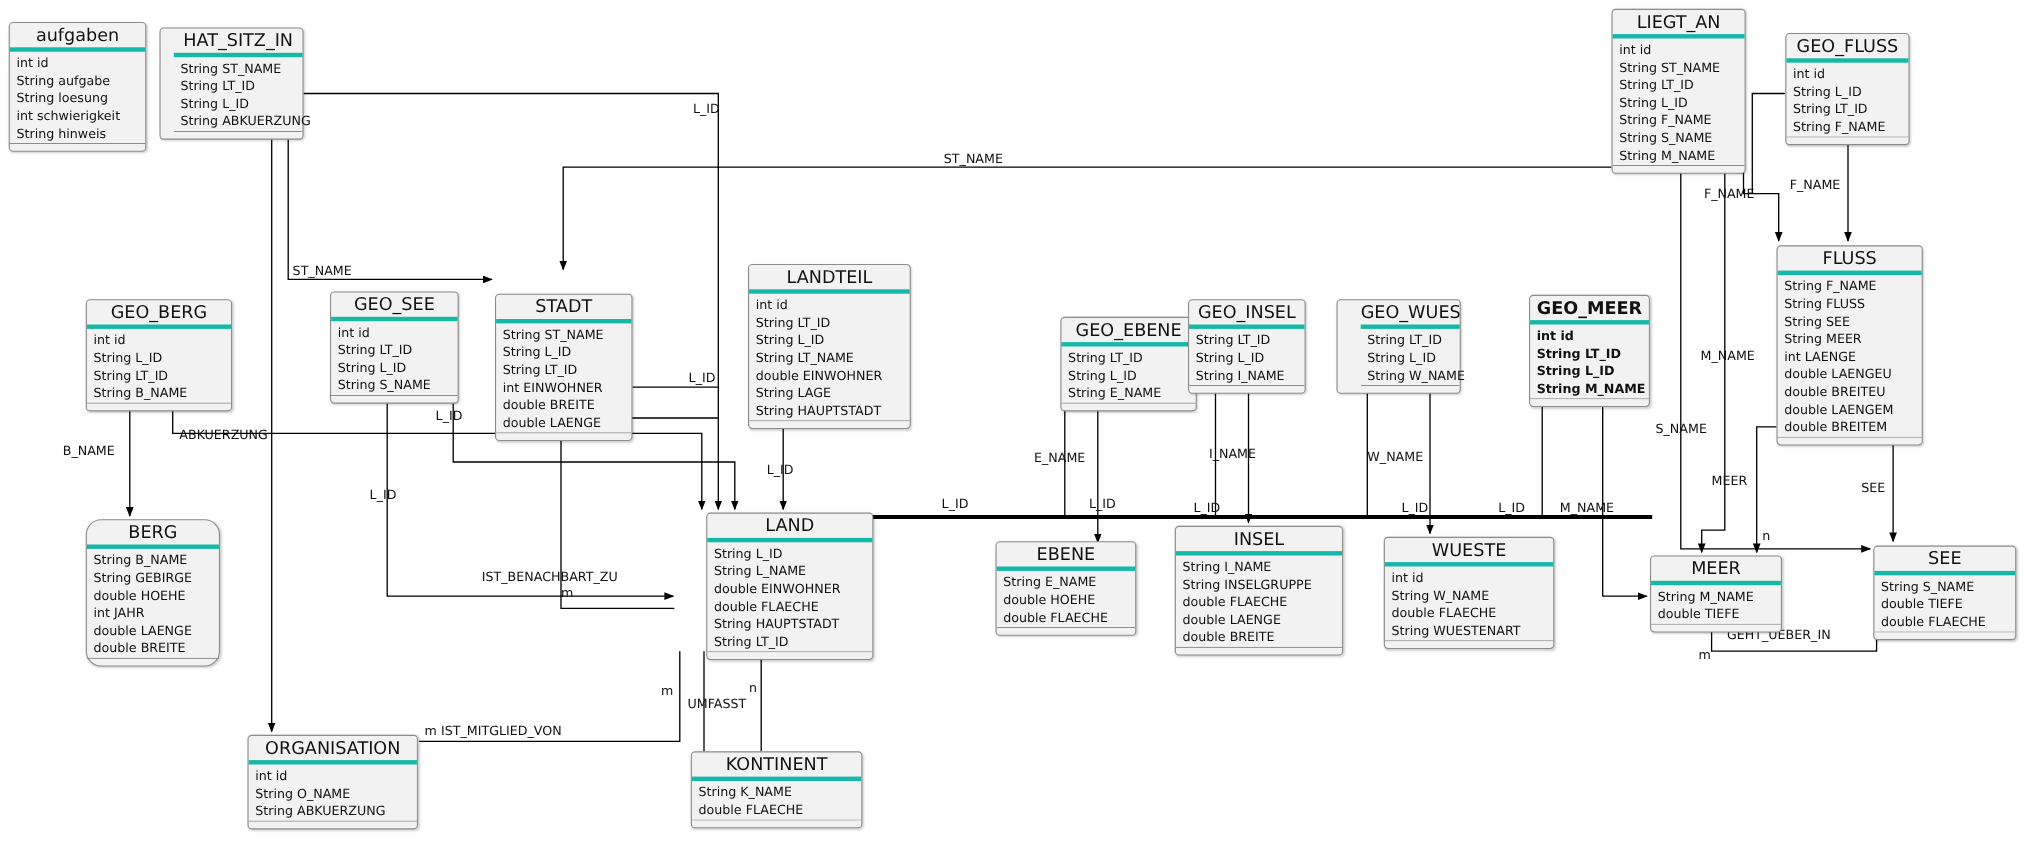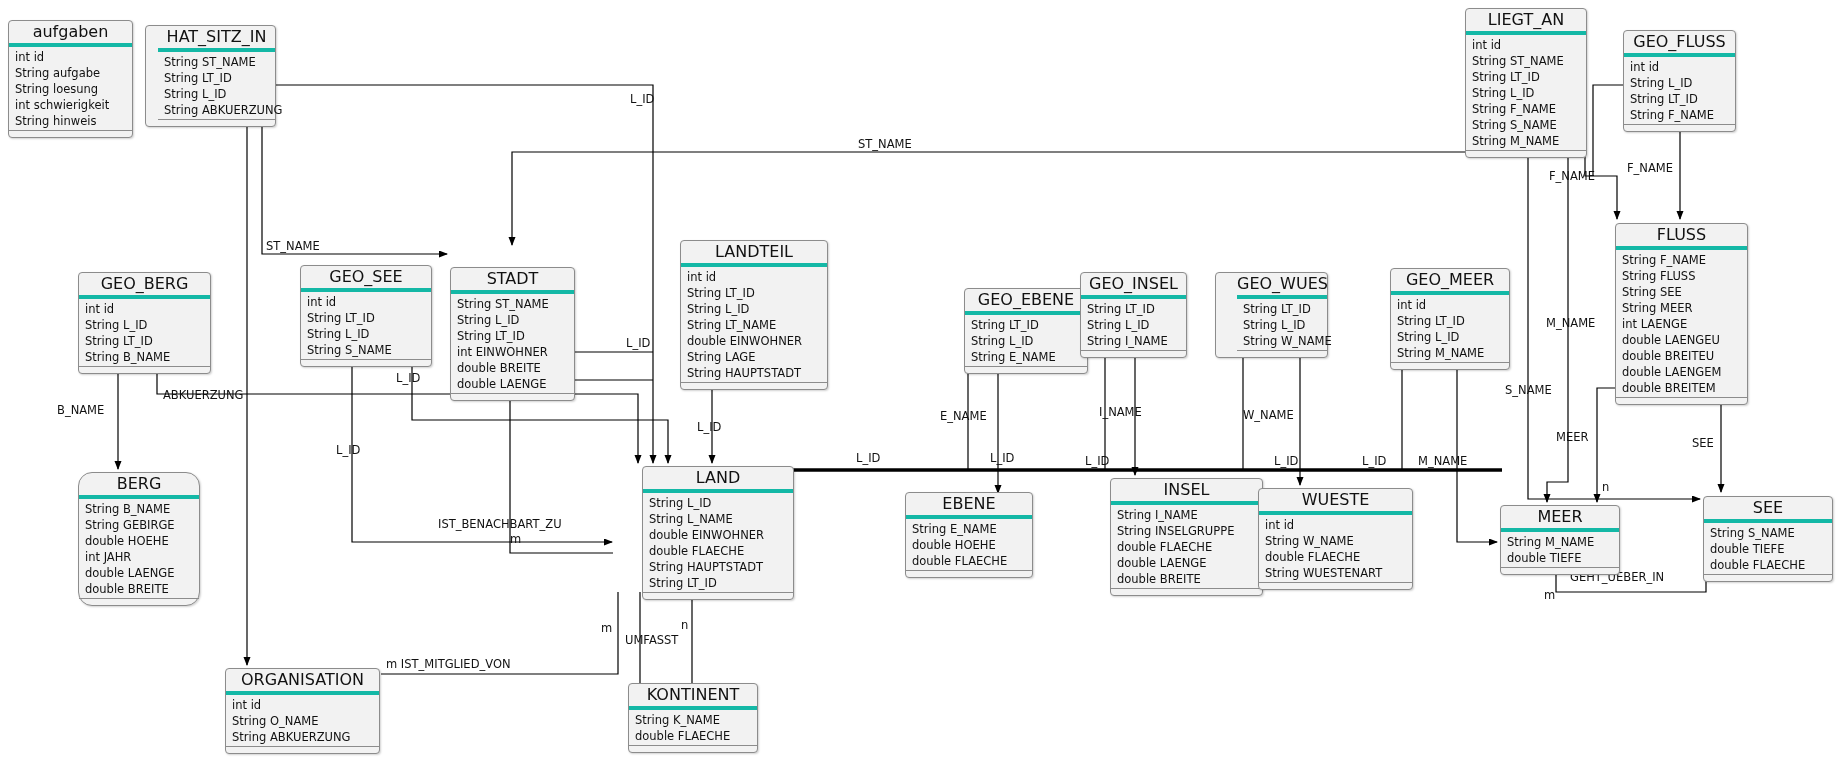--- a/index.html
+++ b/index.html
@@ -146,21 +146,21 @@
       <div class="er-table" style="left: 78px; top: 272px; width: 133px;">
         <div class="er-title">GEO_BERG</div>
         <div class="er-fields">
           <div class="er-field">int id</div>
           <div class="er-field">String L_ID</div>
           <div class="er-field">String LT_ID</div>
           <div class="er-field">String B_NAME</div>
         </div>
         <div class="er-footer"></div>
       </div>
-      <div class="er-table" style="left: 300px; top: 265px; width: 132px;">
+      <div class="er-table" style="left: 300px; top: 265px; width: 117px;">
         <div class="er-title">GEO_SEE</div>
         <div class="er-fields">
           <div class="er-field">int id</div>
           <div class="er-field">String LT_ID</div>
           <div class="er-field">String L_ID</div>
           <div class="er-field">String S_NAME</div>
         </div>
         <div class="er-footer"></div>
       </div>
       <div class="er-table" style="left: 450px; top: 248px; width: 125px; margin-top: 19px;">
@@ -208,21 +208,21 @@
       </div>
       <div class="er-table" style="left: 1215px; top: 272px; width: 113px; padding-left: 21px;">
         <div class="er-title">GEO_WUESTE</div>
         <div class="er-fields">
           <div class="er-field">String LT_ID</div>
           <div class="er-field">String L_ID</div>
           <div class="er-field">String W_NAME</div>
         </div>
         <div class="er-footer"></div>
       </div>
-      <div class="er-table" style="left: 1390px; top: 268px; width: 120px;">
+      <div class="er-table" style="left: 1390px; top: 268px; width: 110px; font-weight: bold;">
         <div class="er-title">GEO_MEER</div>
         <div class="er-fields">
           <div class="er-field">int id</div>
           <div class="er-field">String LT_ID</div>
           <div class="er-field">String L_ID</div>
           <div class="er-field">String M_NAME</div>
         </div>
         <div class="er-footer"></div>
       </div>
       <div class="er-table" style="left: 1615px; top: 223px; width: 133px;">
@@ -266,21 +266,21 @@
       </div>
       <div class="er-table" style="left: 905px; top: 492px; width: 128px;">
         <div class="er-title">EBENE</div>
         <div class="er-fields">
           <div class="er-field">String E_NAME</div>
           <div class="er-field">double HOEHE</div>
           <div class="er-field">double FLAECHE</div>
         </div>
         <div class="er-footer"></div>
       </div>
-      <div class="er-table" style="left: 1068px; top: 478px; width: 153px; margin-left: 42px;">
+      <div class="er-table" style="left: 1068px; top: 478px; width: 153px;">
         <div class="er-title">INSEL</div>
         <div class="er-fields">
           <div class="er-field">String I_NAME</div>
           <div class="er-field">String INSELGRUPPE</div>
           <div class="er-field">double FLAECHE</div>
           <div class="er-field">double LAENGE</div>
           <div class="er-field">double BREITE</div>
         </div>
         <div class="er-footer"></div>
       </div>
@@ -313,21 +313,21 @@
       </div>
       <div class="er-table" style="left: 225px; top: 668px; width: 155px;">
         <div class="er-title">ORGANISATION</div>
         <div class="er-fields">
           <div class="er-field">int id</div>
           <div class="er-field">String O_NAME</div>
           <div class="er-field">String ABKUERZUNG</div>
         </div>
         <div class="er-footer"></div>
       </div>
-      <div class="er-table" style="left: 628px; top: 683px; width: 130px;">
+      <div class="er-table" style="left: 628px; top: 683px; width: 156px;">
         <div class="er-title">KONTINENT</div>
         <div class="er-fields">
           <div class="er-field">String K_NAME</div>
           <div class="er-field">double FLAECHE</div>
         </div>
         <div class="er-footer"></div>
       </div>
     </div>
 </div>
 

